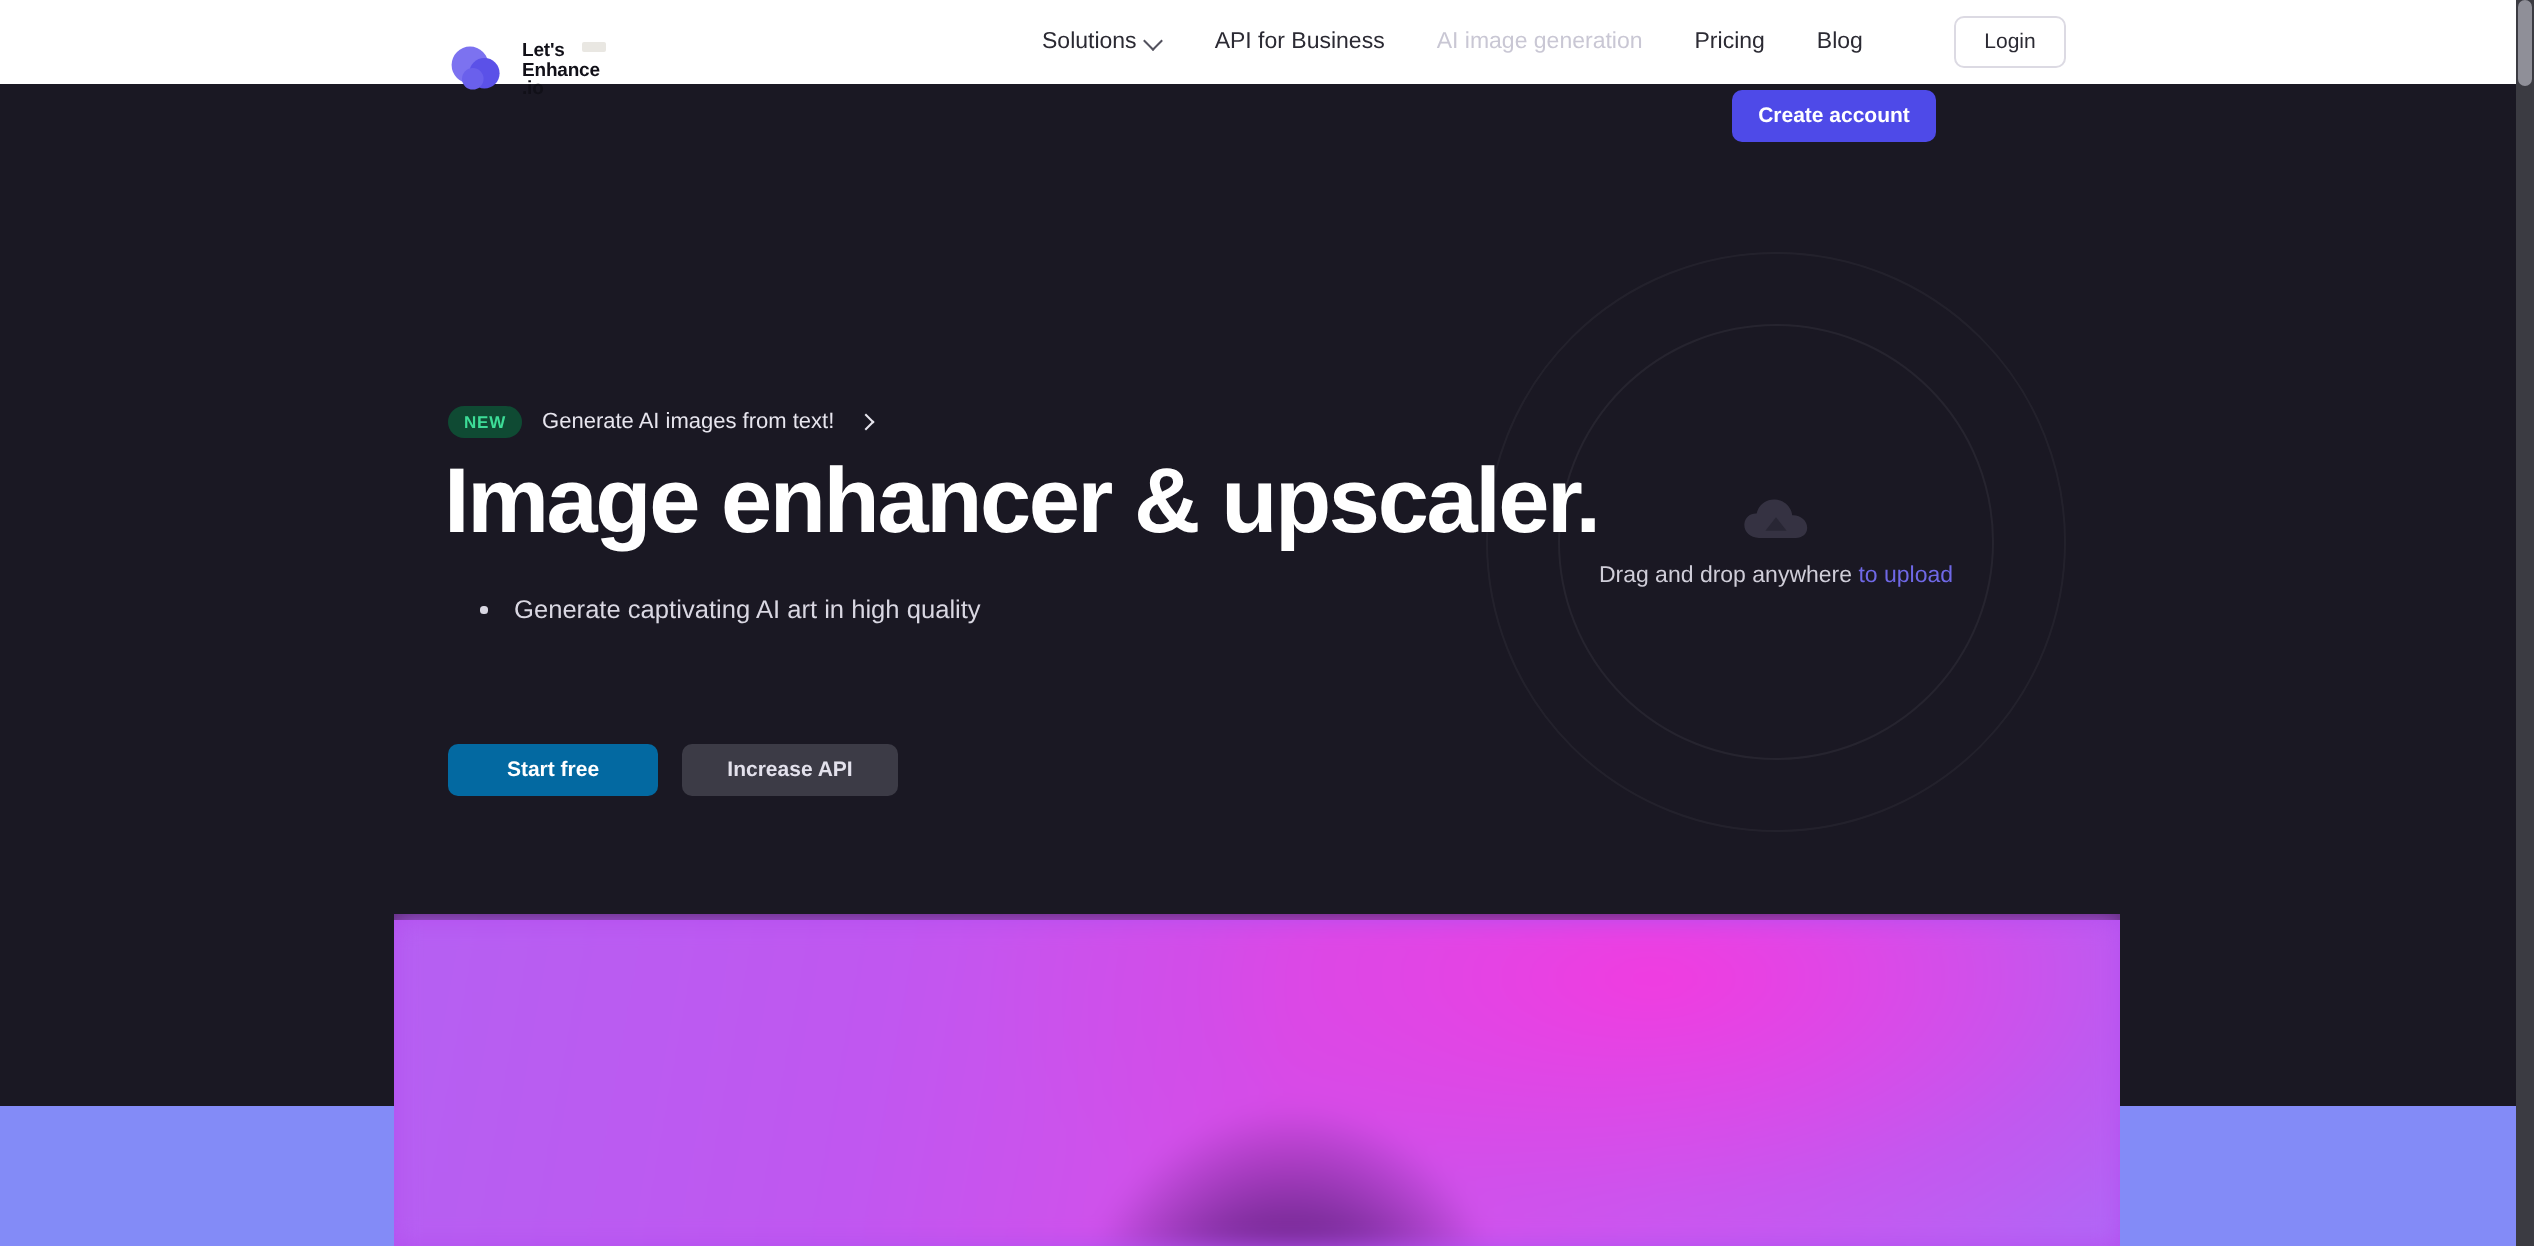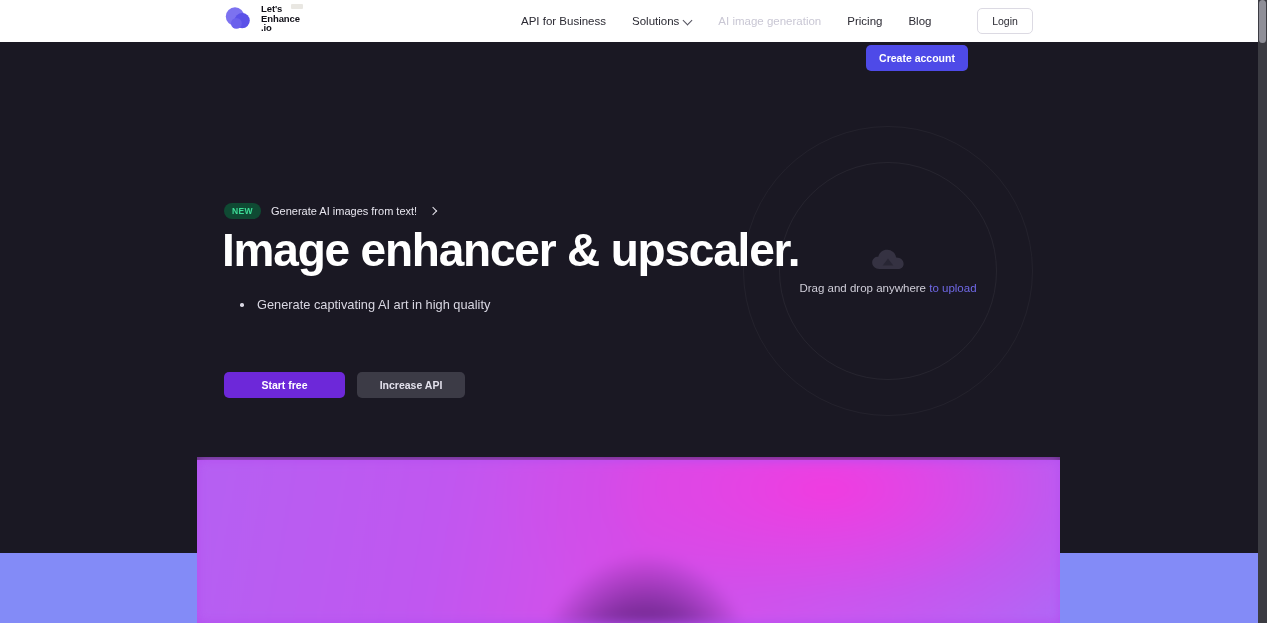--- a/index.html
+++ b/index.html
@@ -13,22 +13,22 @@
 
   
   .header {
     position: absolute; top: 0; left: 0;
     width: 1258px; height: 42px;
     background: #ffffff;
     display: flex; align-items: center;
     z-index: 30;
   }
   .logo-wrap {
-    position: absolute; left: 224px; top: 4px;
-    display: flex; align-items: flex-start; gap: 7px;
+    position: absolute; left: 224px; top: 16px;
+    display: flex; align-items: flex-end; gap: 7px;
     height: 34px; cursor: pointer;
   }
   .logo-mark { position: relative; width: 30px; height: 30px; flex: none; }
   .logo-text {
     display: flex; flex-direction: column;
     font-size: 9.5px; font-weight: bold; line-height: 9.6px;
     color: #111018; letter-spacing: -0.1px;
     position: relative;
   }
   .logo-text .tm {
@@ -129,22 +129,22 @@
     position: relative; font-size: 12.8px; color: #d9d7e2;
     line-height: 19px; padding-left: 17px;
   }
   .hero-list li::before {
     content: ""; position: absolute; left: 0; top: 8px;
     width: 3.5px; height: 3.5px; border-radius: 50%; background: #d9d7e2;
   }
 
   .cta-row { position: absolute; left: 224px; top: 330px; display: flex; gap: 12px; }
   .btn-start {
-    width: 121px; height: 26px; border-radius: 5px;
-    background: #6d28d9; color: #fff; border: none;
+    width: 105px; height: 26px; border-radius: 5px;
+    background: #0369a1; color: #fff; border: none;
     font-size: 10.5px; font-weight: bold; font-family: inherit;
     display: flex; align-items: center; justify-content: center; cursor: pointer;
   }
   .btn-api {
     width: 108px; height: 26px; border-radius: 5px;
     background: #3c3b46; color: #e3e1ec; border: none;
     font-size: 10.5px; font-weight: bold; font-family: inherit;
     display: flex; align-items: center; justify-content: center; cursor: pointer;
   }
 
@@ -189,25 +189,25 @@
       <span class="logo-text">
         <span>Let's</span>
         <span>Enhance</span>
         <span>.io</span>
         <span class="tm"></span>
       </span>
     </div>
 
     <nav class="nav">
       <div class="nav-item">
-        <span>API for Business</span>
-      </div>
-      <div class="nav-item">
         <span>Solutions</span>
         <span class="chev-down"></span>
+      </div>
+      <div class="nav-item">
+        <span>API for Business</span>
       </div>
       <div class="nav-item muted">
         <span>AI image generation</span>
       </div>
       <div class="nav-item">
         <span>Pricing</span>
       </div>
       <div class="nav-item">
         <span>Blog</span>
       </div>

